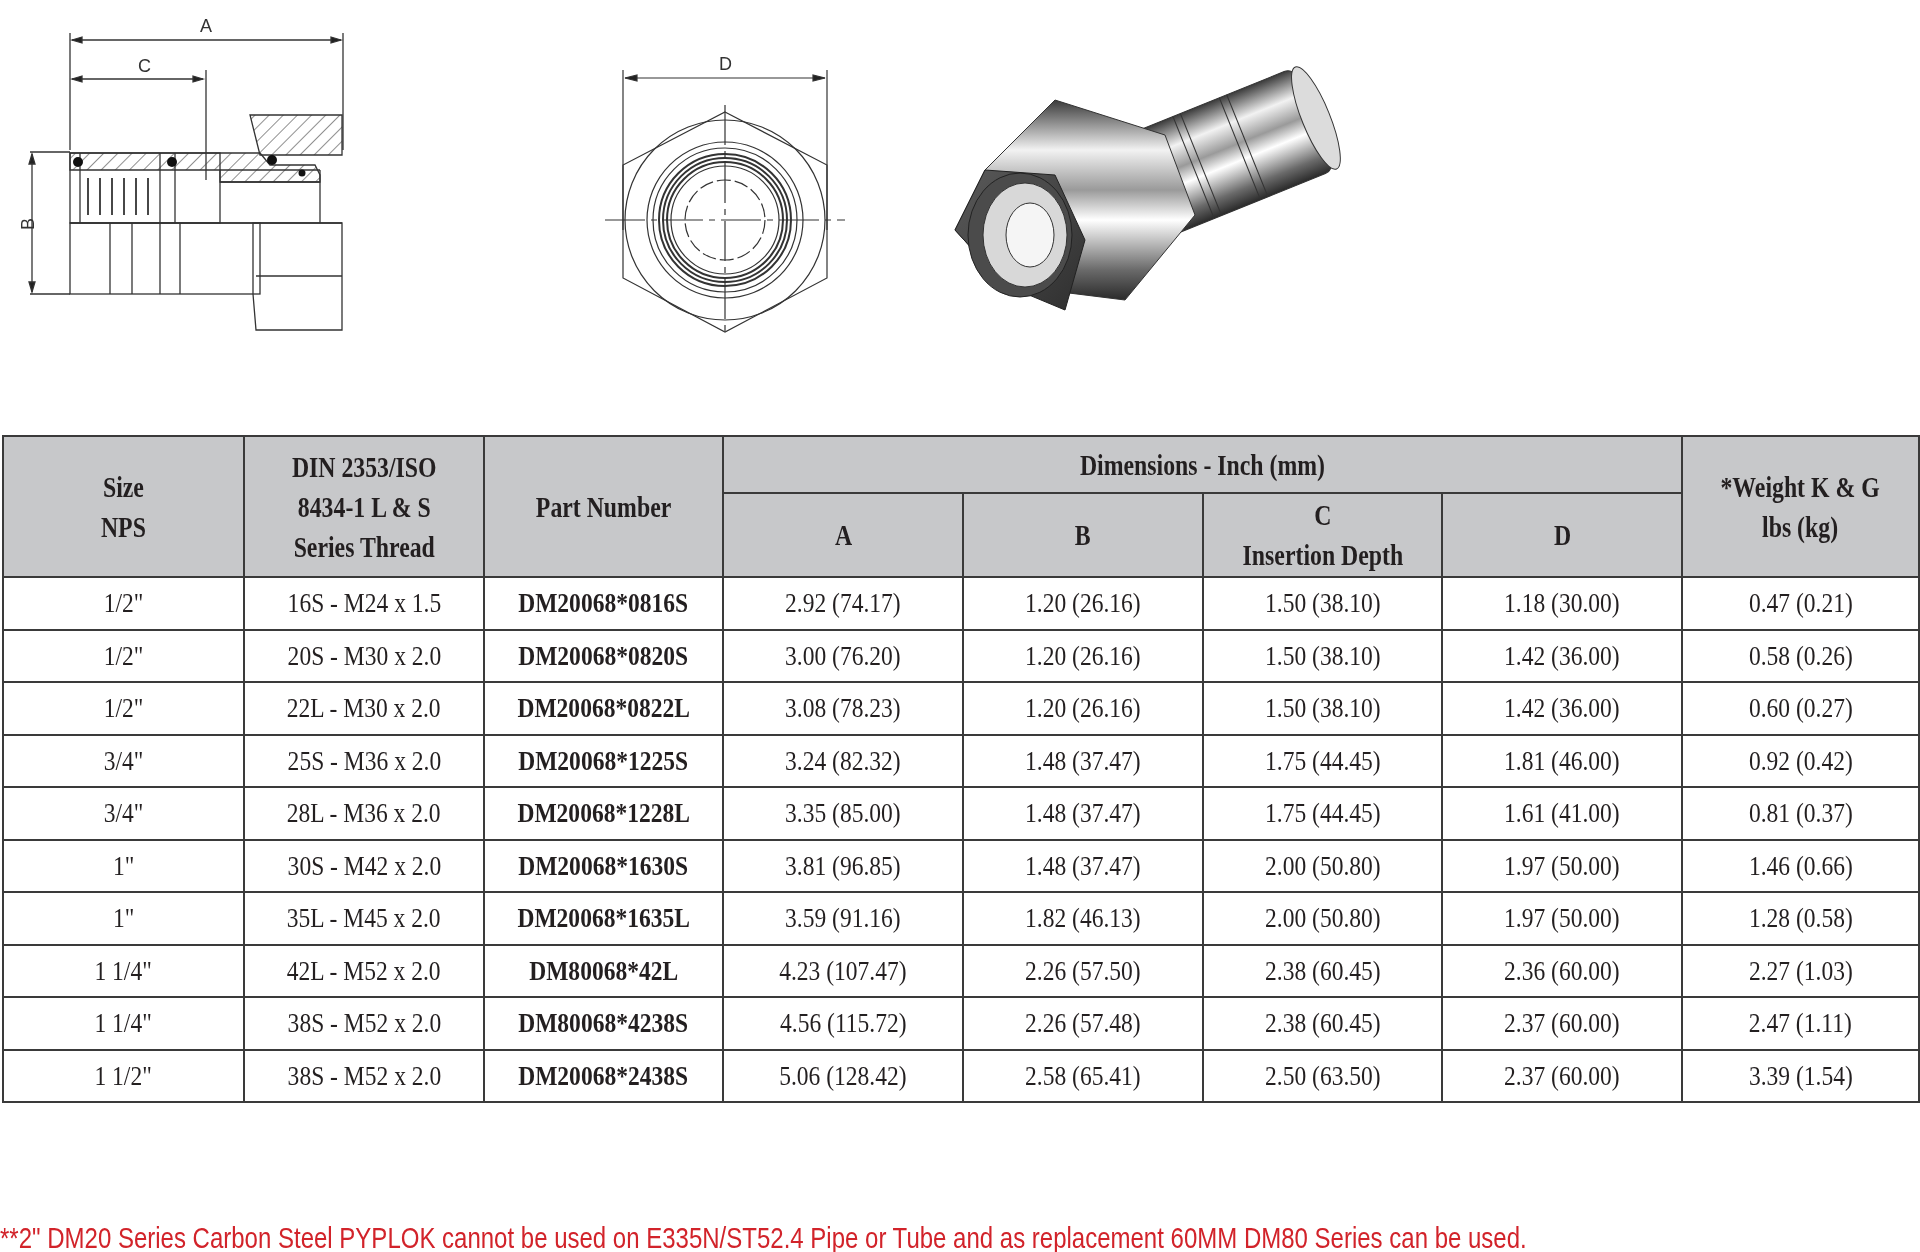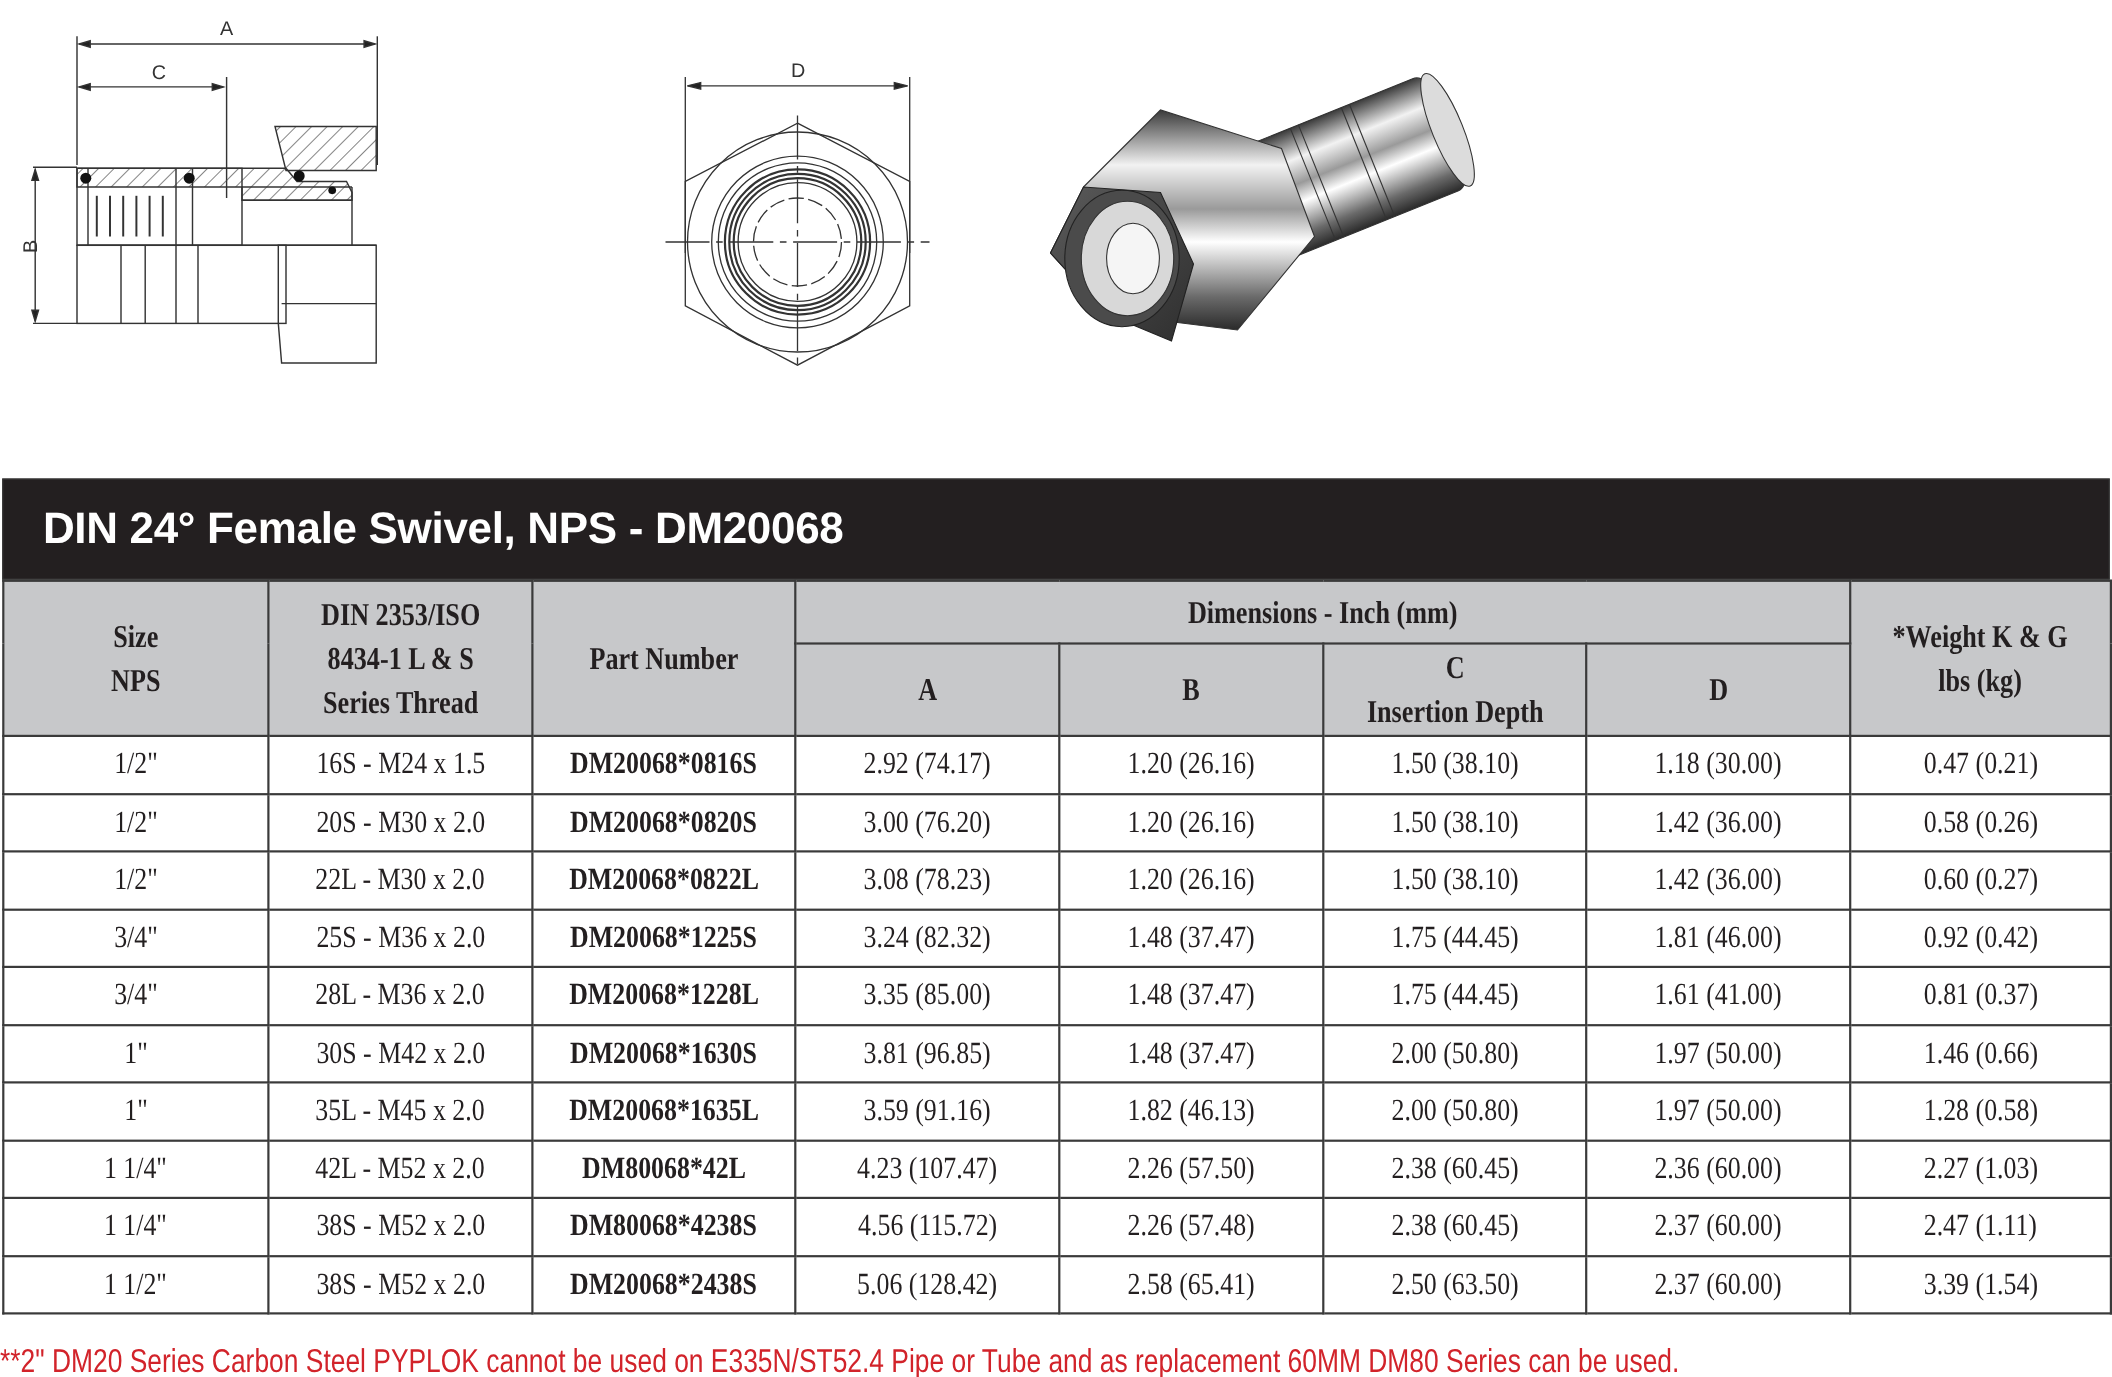--- a/index.html
+++ b/index.html
@@ -154,23 +154,20 @@
 
     <polygon points="50,145 120,75 230,110 260,190 190,275 70,260 20,205" fill="url(#chrome)" stroke="#333"></polygon>
     <polygon points="20,205 50,145 120,150 150,215 130,285 70,260" fill="url(#hexface)" stroke="#222"></polygon>
     <ellipse cx="85" cy="210" rx="52" ry="62" fill="#4b4b4b" stroke="#222"></ellipse>
     <ellipse cx="90" cy="210" rx="42" ry="52" fill="#d8d8d8" stroke="#333"></ellipse>
     <ellipse cx="95" cy="210" rx="24" ry="32" fill="#f5f5f5" stroke="#333"></ellipse>
   </svg>
 </div>
 
 <div class="spec-table-wrap">
-  <div class="title-bar">
-    <span>DIN 24° Female Swivel, NPS - DM20068</span>
-  </div>
 
   <table class="spec">
     <colgroup>
       <col style="width:241px">
         <col style="width:240px">
         <col style="width:239px">
       <col style="width:240px">
         <col style="width:240px">
         <col style="width:239px">
         <col style="width:240px">

